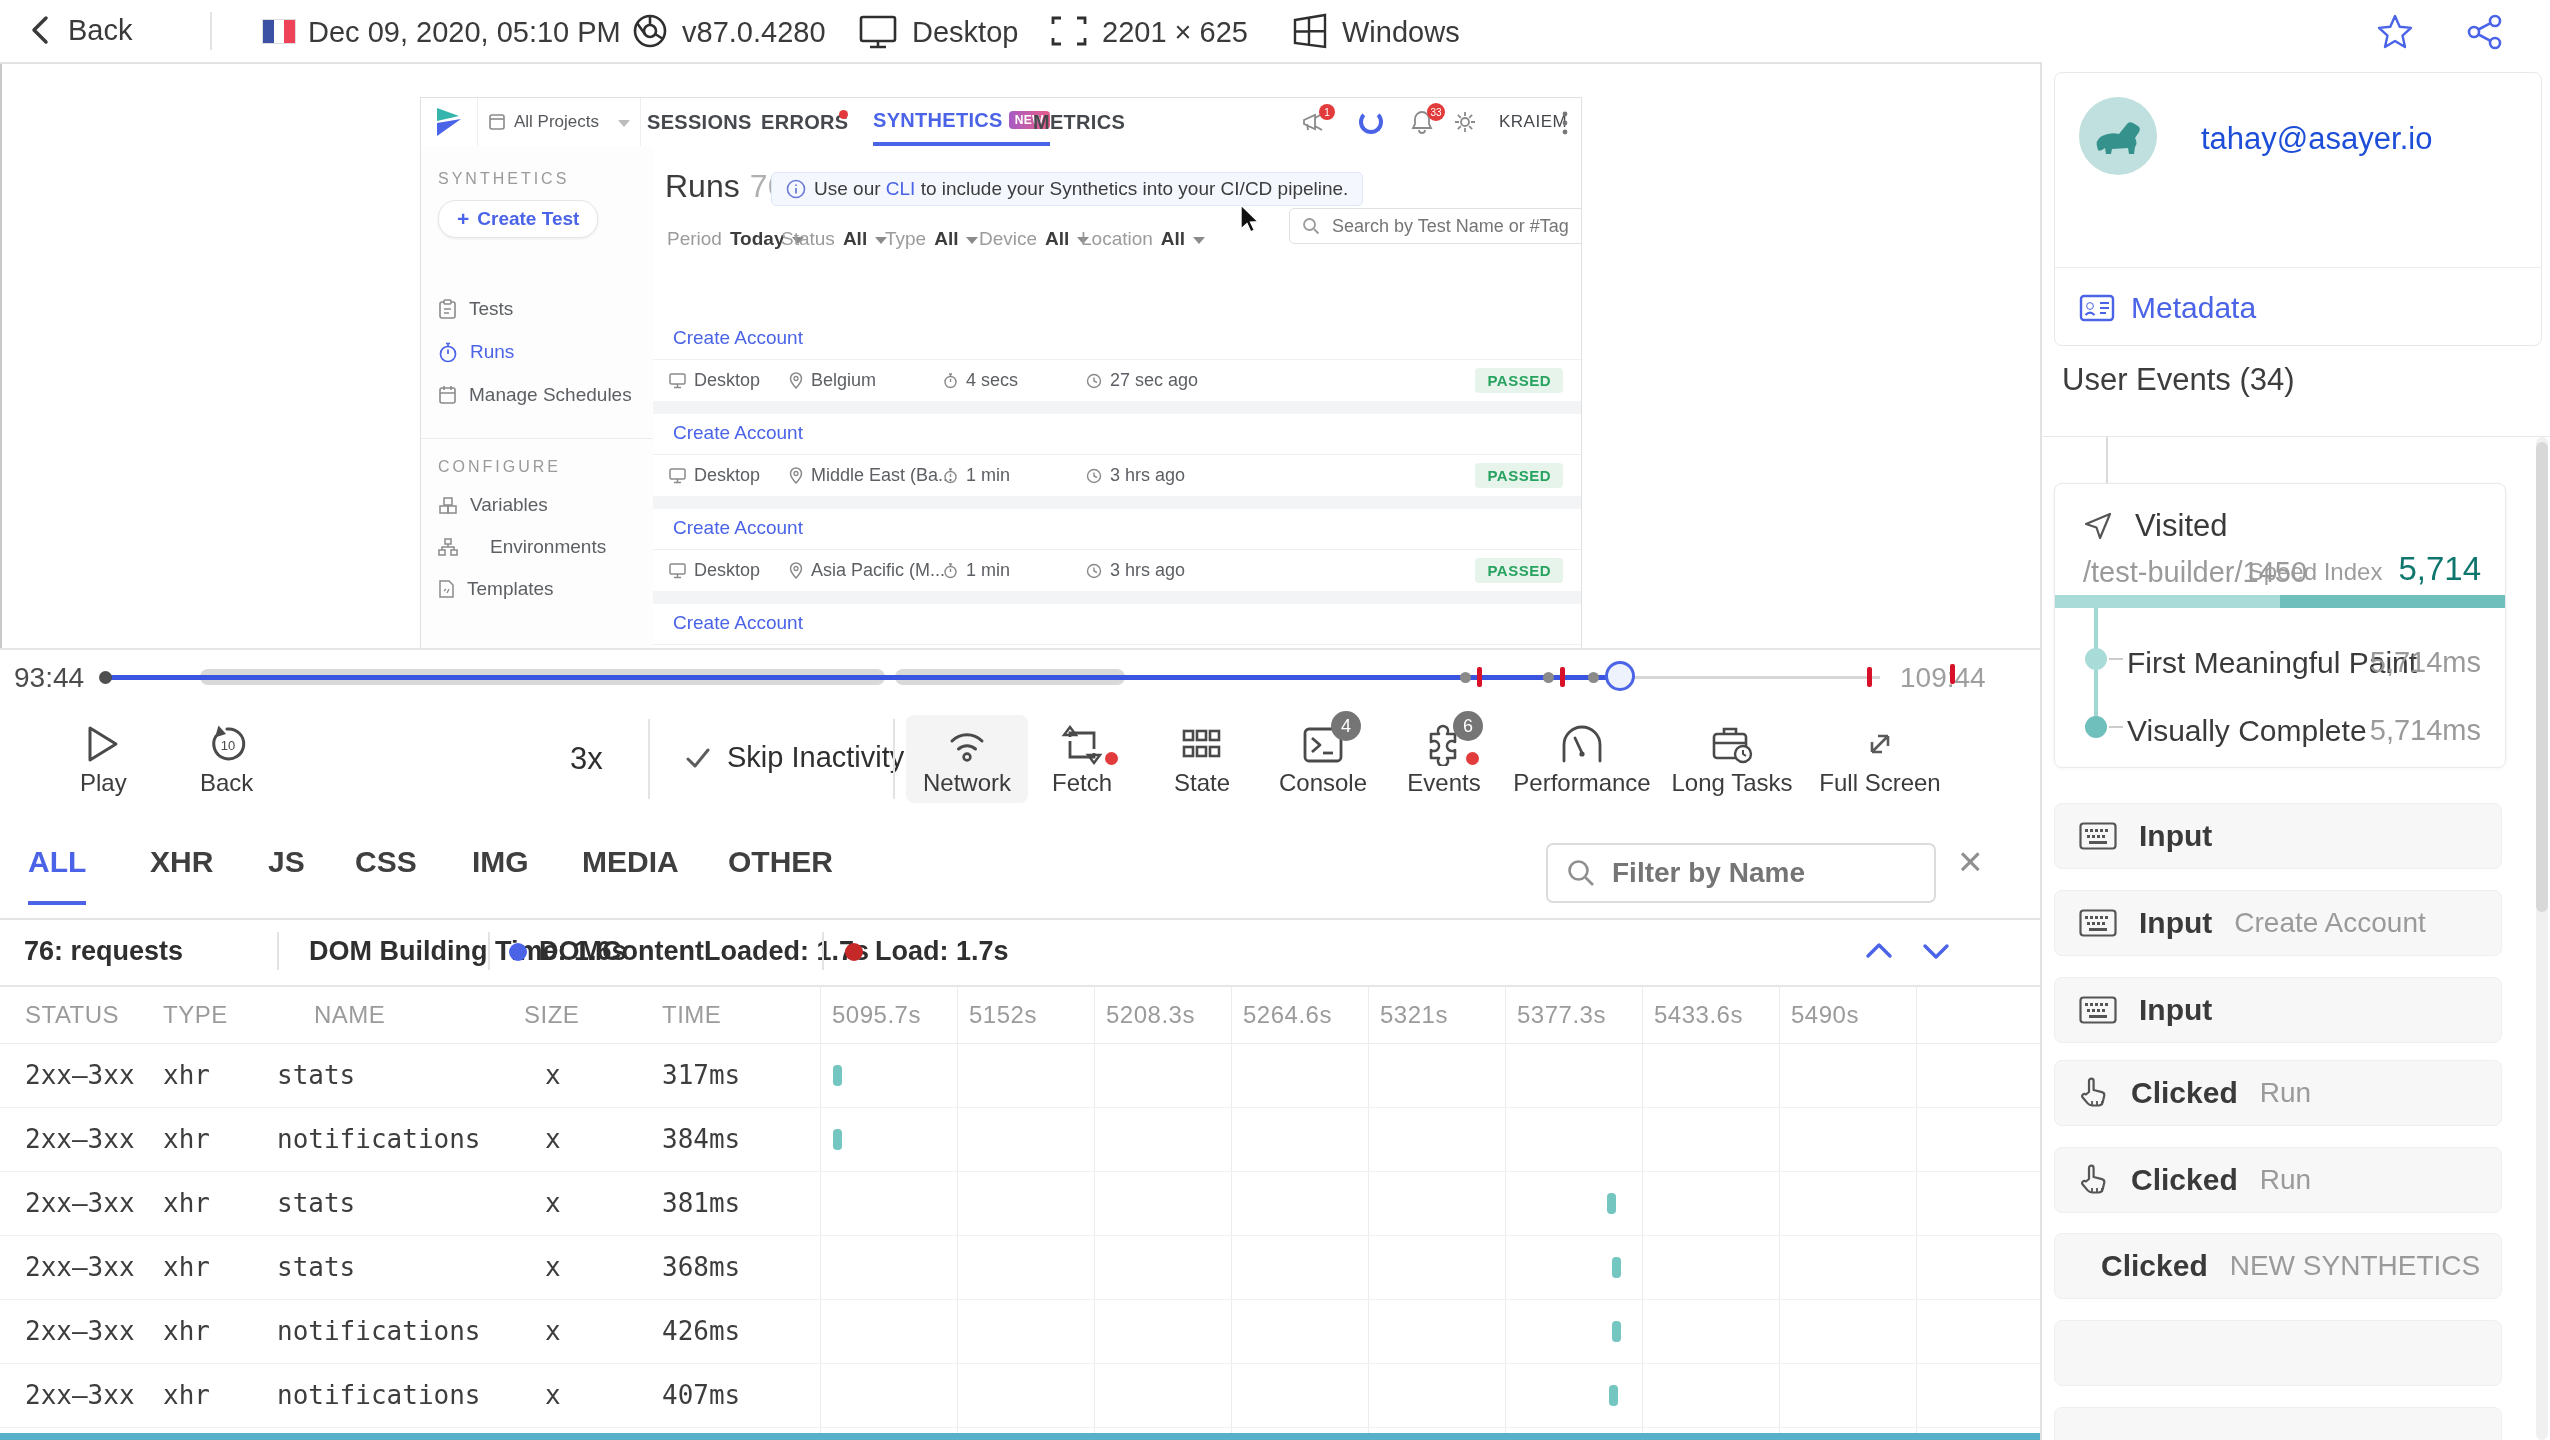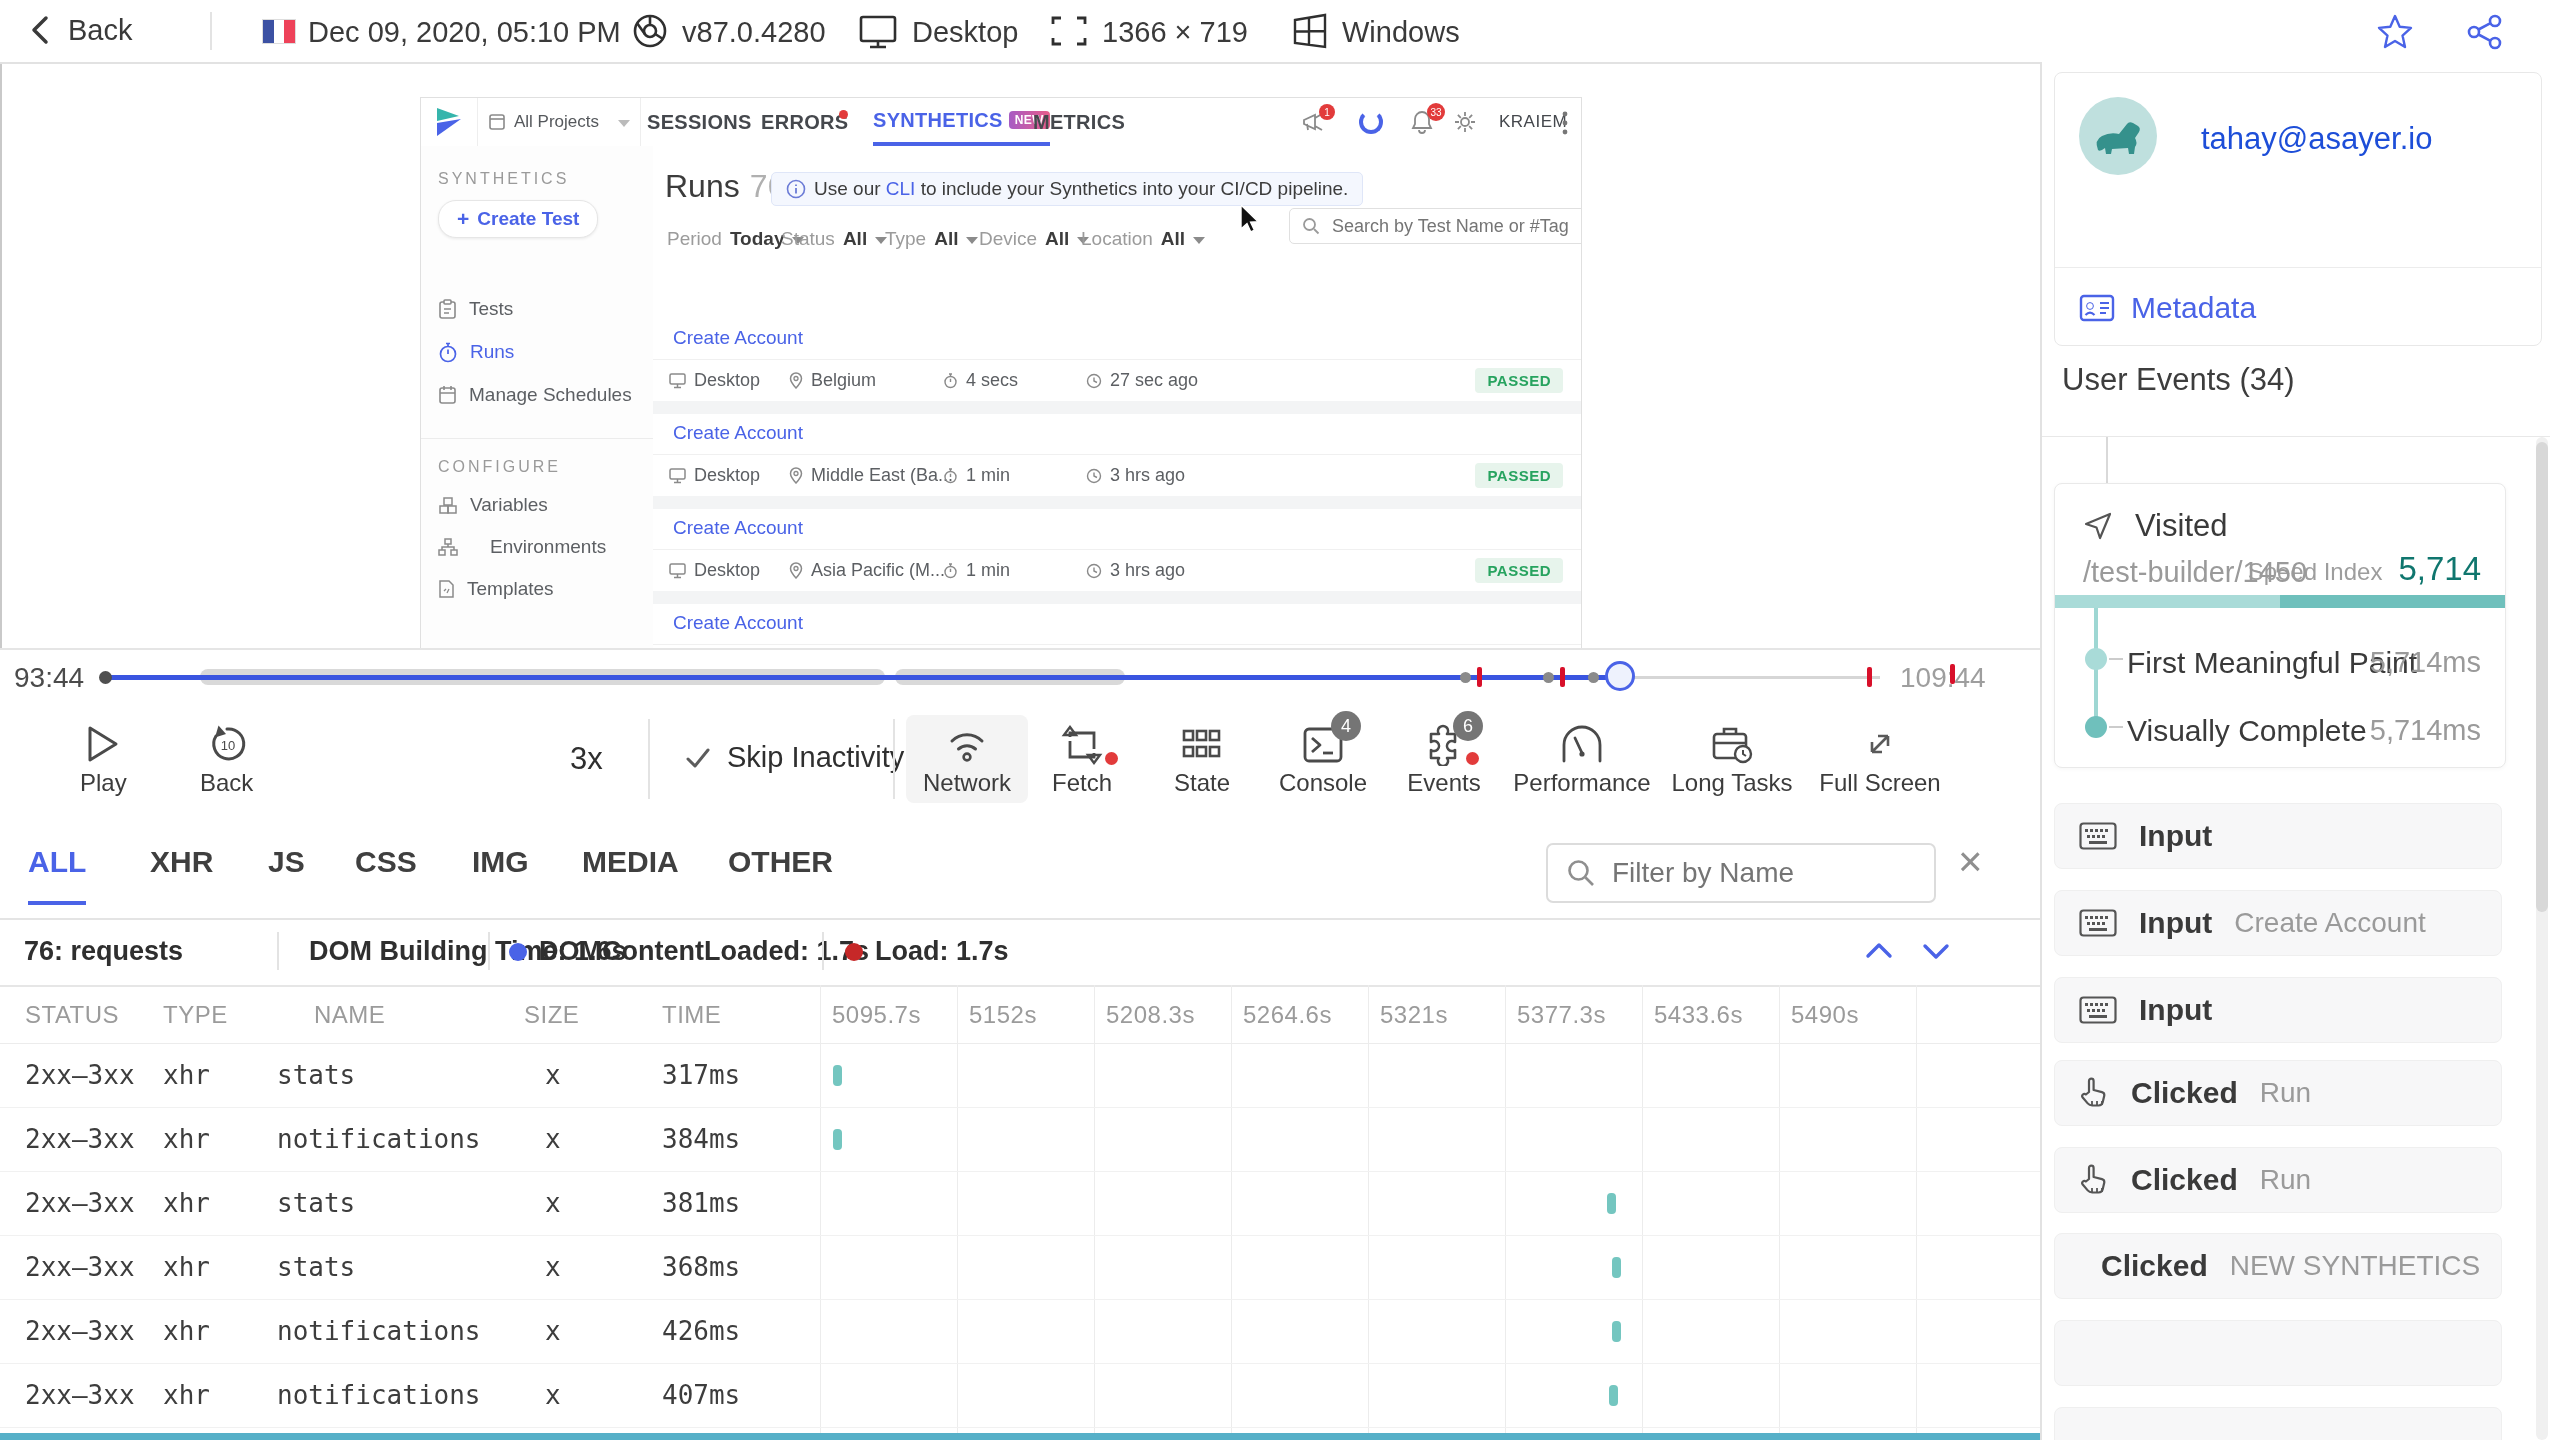--- a/index.html
+++ b/index.html
@@ -64,21 +64,21 @@
              color:#fff;font-size:18px;display:flex;align-items:center;justify-content:center;}
   .ctl-dot{position:absolute;width:13px;height:13px;border-radius:50%;background:#e23b3b;}
   .ctl-active{background:#f4f4f4;border-radius:8px;}
   
   .netpanel{position:absolute;left:0;top:815px;width:2040px;height:625px;background:#fff;}
   .net-tabs{position:absolute;left:0;top:0;width:100%;height:103px;border-bottom:2px solid #e4e4e4;}
   .net-tab{position:absolute;top:30px;font-size:30px;font-weight:700;color:#3f3f3f;padding-bottom:22px;}
   .net-tab.active{color:#4a63e7;border-bottom:4px solid #4a63e7;}
   .filterbox{position:absolute;left:1546px;top:28px;width:390px;height:60px;border:2px solid #dcdcdc;border-radius:7px;
              display:flex;align-items:center;gap:14px;padding:0 18px;box-sizing:border-box;}
-  .filterbox input{border:0;outline:0;font-size:28px;color:#b91c1c;width:280px;font-family:"Liberation Sans",sans-serif;background:transparent;}
+  .filterbox input{border:0;outline:0;font-size:28px;color:#b91c1c;width:280px;font-family:"Liberation Sans",sans-serif;background:transparent;font-weight:bold;}
   .net-stats{position:absolute;left:0;top:103px;width:100%;height:67px;border-bottom:2px solid #e6e6e6;}
   .net-stats .s{position:absolute;top:0;height:67px;display:flex;align-items:center;gap:12px;font-size:27px;color:#2f2f2f;font-weight:700;}
   .dot{width:18px;height:18px;border-radius:50%;}
   .net-head{position:absolute;left:0;top:170px;width:100%;height:58px;border-bottom:1px solid #ececec;}
   .net-head .h{position:absolute;top:16px;font-size:24px;color:#9b9b9b;letter-spacing:.5px;}
   .gridline{position:absolute;top:170px;bottom:6px;width:1px;background:#ececec;}
   .net-row{position:absolute;left:0;width:100%;height:64px;border-bottom:1px solid #f1f1f1;}
   .net-row .c{position:absolute;top:17px;font-size:26px;color:#3d3d3d;font-family:"DejaVu Sans Mono",monospace;}
   .net-bar{position:absolute;top:22px;width:9px;height:21px;border-radius:4px;background:#74c6c0;}
   .teal-bottom{position:absolute;left:0;top:1433px;width:2040px;height:7px;background:#56b0c8;}
@@ -141,21 +141,21 @@
           <rect x="3" y="4" width="34" height="24" rx="2" fill="none" stroke="#2f2f2f" stroke-width="2.6"></rect>
           <path d="M20 28 L20 33 M12 34 L28 34" stroke="#2f2f2f" stroke-width="2.6"></path>
         </svg>
     </span>
     <span class="abs txt" style="left:912px;top:16px;">Desktop</span>
     <span class="abs" style="left:1050px;top:14px;">
       <svg width="38" height="34" viewBox="0 0 38 34">
           <path d="M3 10 V4 H11 M27 4 H35 V10 M35 24 V30 H27 M11 30 H3 V24" fill="none" stroke="#2f2f2f" stroke-width="2.8"></path>
         </svg>
     </span>
-    <span class="abs txt" style="left:1102px;top:16px;">1366 × 719</span>
+    <span class="abs txt" style="left:1102px;top:16px;">2201 × 625</span>
     <span class="abs" style="left:1290px;top:12px;">
       <svg width="40" height="38" viewBox="0 0 40 38">
           <path d="M5 8 L35 3 L35 35 L5 31 Z M5 19.5 L35 19 M19 5.5 L19 32.5" fill="none" stroke="#2f2f2f" stroke-width="2.4"></path>
         </svg>
     </span>
     <span class="abs txt" style="left:1342px;top:16px;">Windows</span>
     <span class="abs" style="left:2376px;top:13px;">
       <svg width="38" height="38" viewBox="0 0 38 38">
           <path d="M19 3 L23.7 13.8 L35 14.9 L26.5 22.6 L29 34 L19 28 L9 34 L11.5 22.6 L3 14.9 L14.3 13.8 Z" fill="none" stroke="#4a63e7" stroke-width="2.4" stroke-linejoin="round"></path>
         </svg>

